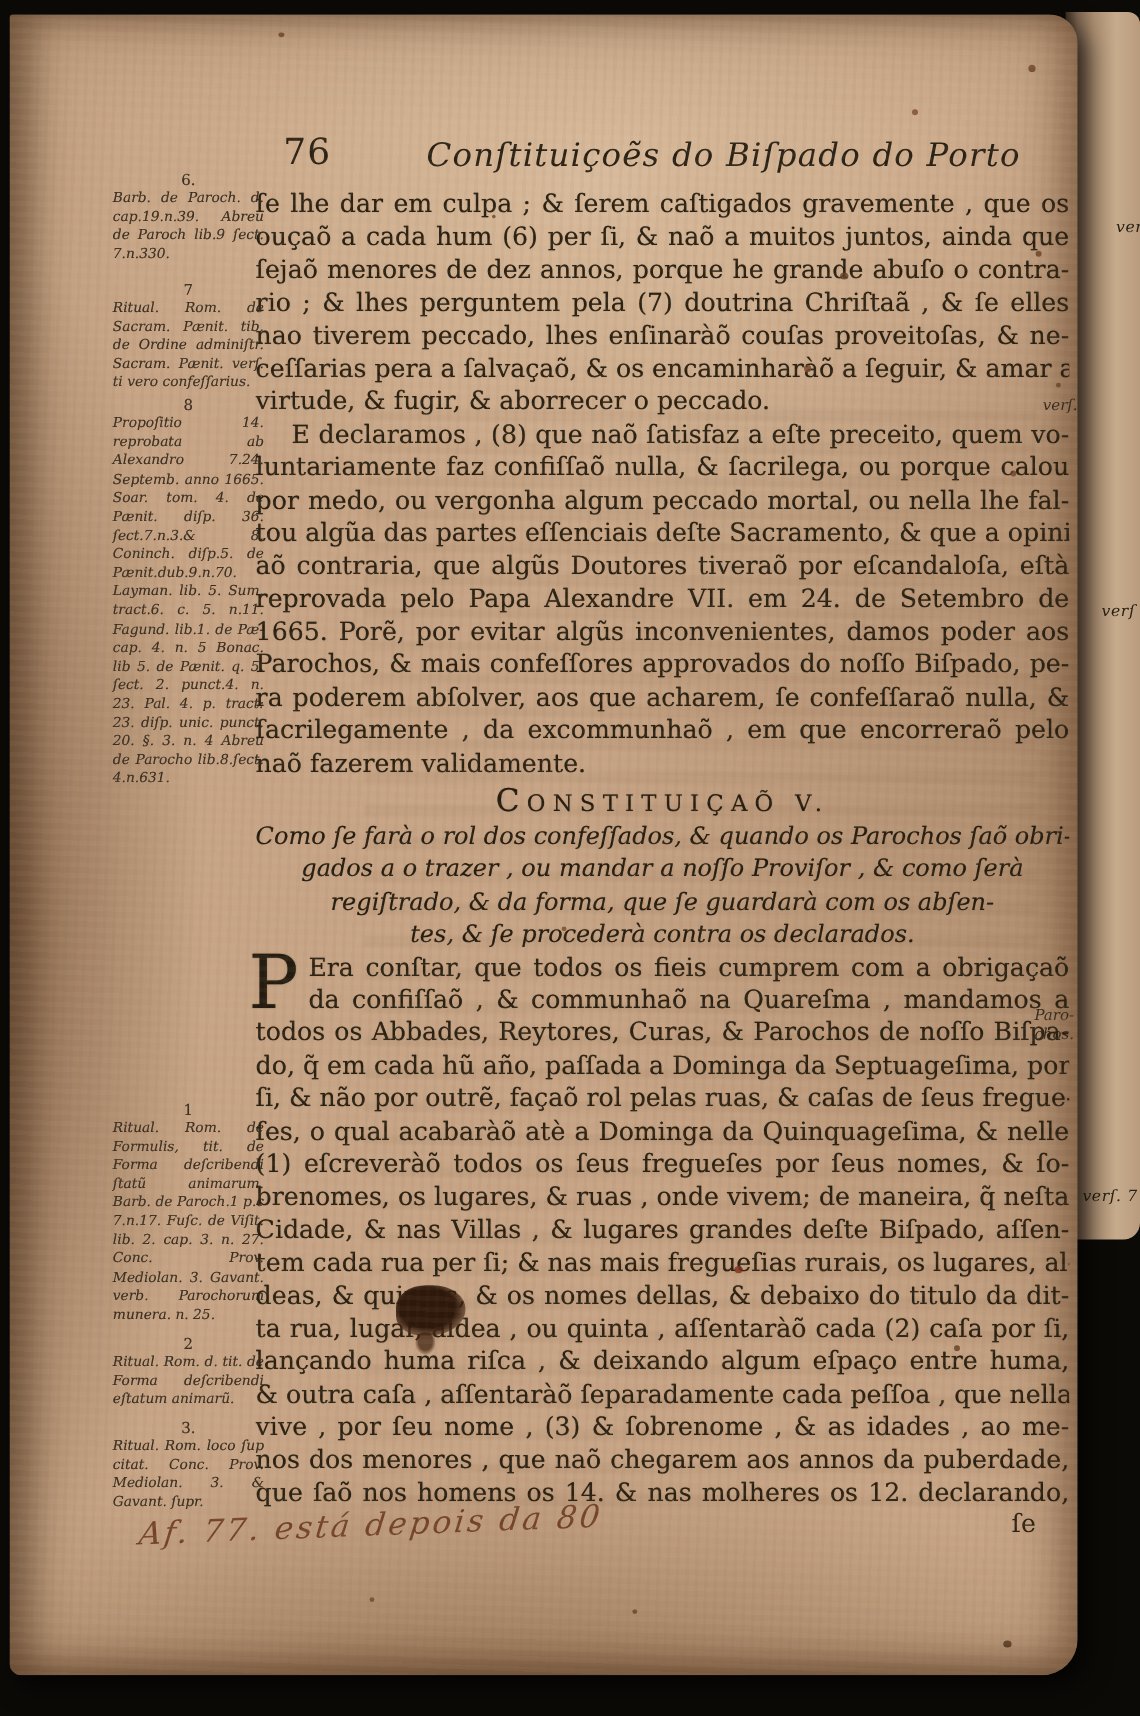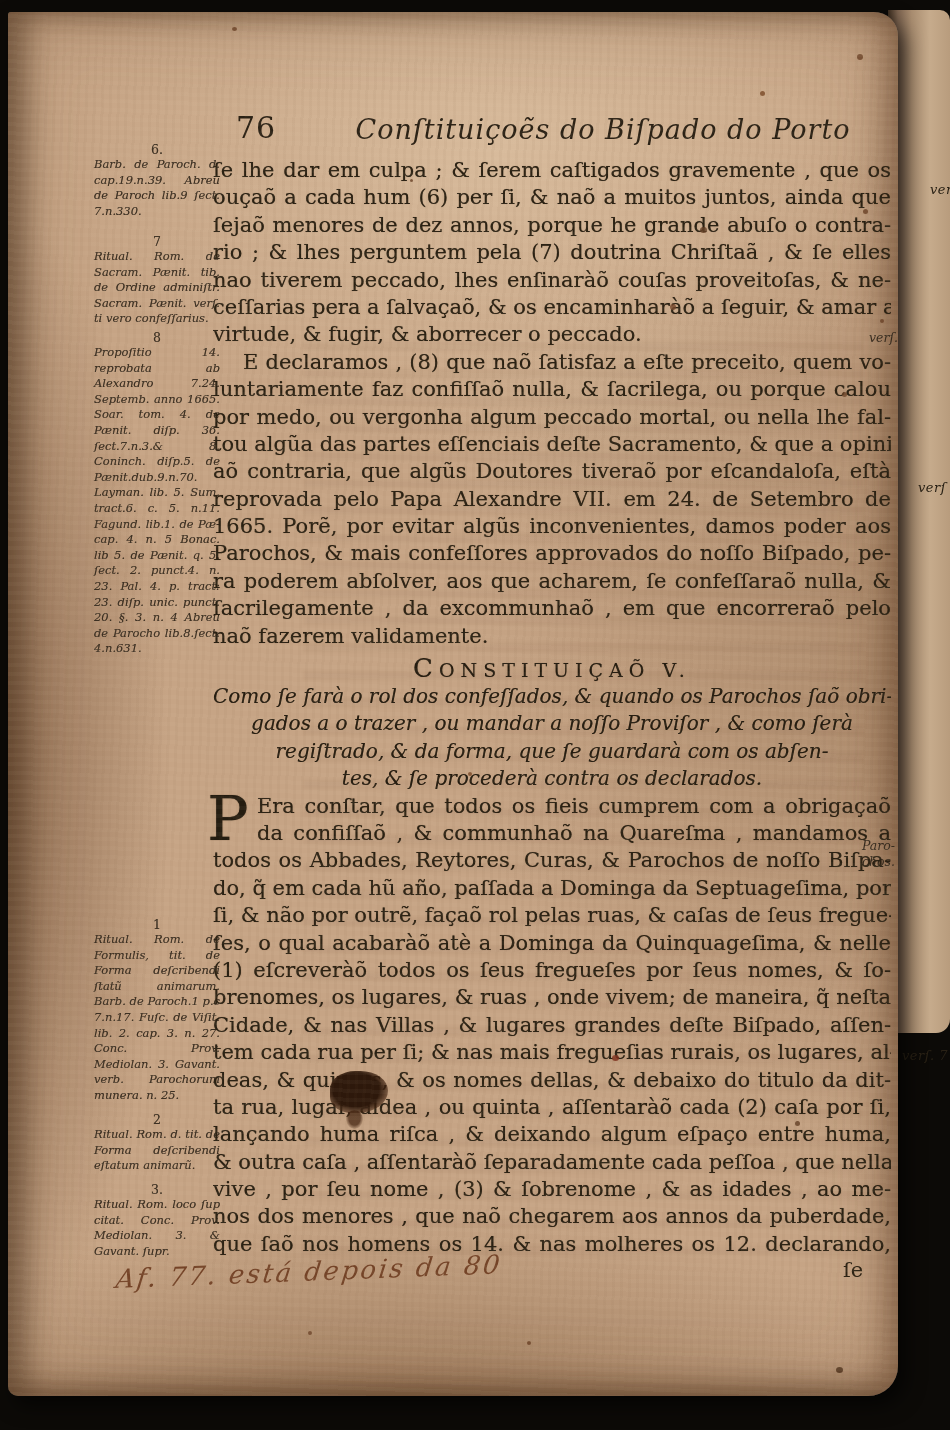--- a/index.html
+++ b/index.html
@@ -117,22 +117,22 @@
     position:absolute;left:338px;top:1098px;width:17px;height:19px;
     background:radial-gradient(ellipse at 50% 40%, rgba(66,36,17,.75) 0 48%, transparent 75%);
     border-radius:50%;filter:blur(.6px);
   }
 </style>
 </head>
 <body>
 
 <div class="next-page">
   <span class="edge-frag" style="left:42px;top:172px;">ver</span>
-  <span class="edge-frag" style="left:30px;top:470px;">verſ</span>
-  <span class="edge-frag" style="left:14px;top:1038px;">verſ. 7</span>
+  <span class="edge-frag" style="left:30px;top:492px;">verſ</span>
+  <span class="edge-frag" style="left:14px;top:980px;">verſ. 7</span>
 </div>
 
 <div class="page">
 
   <div class="show-through"></div>
 
   <div class="folio-number">76</div>
   <div class="running-title">Conſtituiçoẽs do Biſpado do Porto</div>
 
   <div class="mnote" style="top:130px;">

